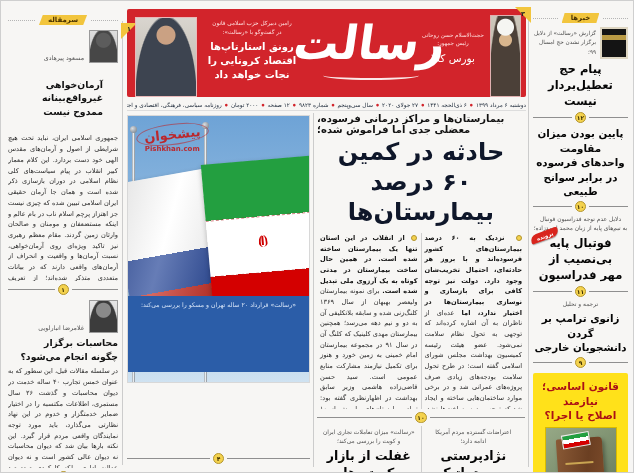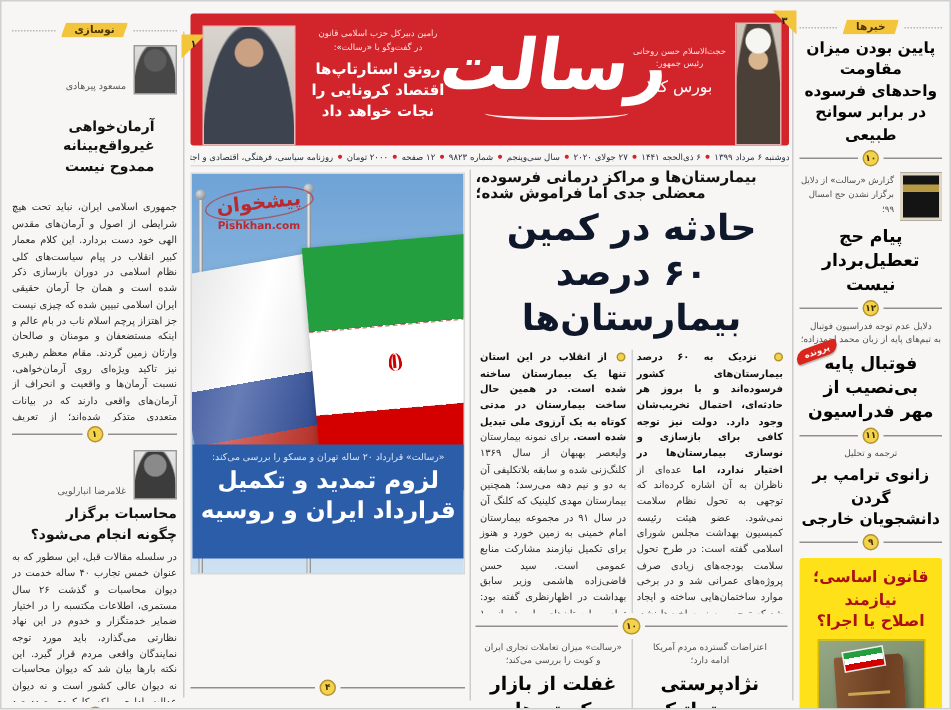--- a/index.html
+++ b/index.html
@@ -173,21 +173,21 @@
     <span class="dl-item">سال سی‌وپنجم</span>
     <span class="dl-item">شماره ۹۸۲۳</span>
     <span class="dl-item">۱۲ صفحه</span>
     <span class="dl-item">۲۰۰۰ تومان</span>
     <span class="dl-item">روزنامه سیاسی، فرهنگی، اقتصادی و اجتماعی صبح ایران</span>
 
   </div>
 
   <aside class="leftcol">
     <div class="tag-row">
-      <span class="ribbon">نوسازی</span>
+      <span class="ribbon">سرمقاله</span>
     </div>
 
     <article>
       <div class="author-row">
         <div class="author-photo"></div>
         <div class="author-name">مسعود پیرهادی</div>
       </div>
       <h3 class="ed-headline pre" style="margin:15px;">آرمان‌خواهی غیرواقع‌بینانه
 ممدوح نیست</h3>
       <div class="ed-body" style="height:148px;">جمهوری اسلامی ایران، نباید تحت هیچ شرایطی از اصول و آرمان‌های مقدس الهی خود دست بردارد. این کلام معمار کبیر انقلاب در پیام سیاست‌های کلی نظام اسلامی در دوران بازسازی ذکر شده است و همان جا آرمان حقیقی ایران اسلامی تبیین شده که چیزی نیست جز اهتزاز پرچم اسلام ناب در بام عالم و اینکه مستضعفان و مومنان و صالحان وارثان زمین گردند. مقام معظم رهبری نیز تاکید ویژه‌ای روی آرمان‌خواهی، نسبت آرمان‌ها و واقعیت و انحراف از آرمان‌های واقعی دارند که در بیانات متعددی متذکر شده‌اند؛ از تعریف آرمان‌خواهی گرفته تا حدود و ثغور آن و حتی نسبتش با واقع‌بینی و واقع‌گرایی. ضرورت داشتن آرمان در بیانات رهبر معظم انقلاب در حدی است که می‌فرمایند: بدون آرمان، نه می‌شود درست زندگی کرد و نه تلاش انسان، منضبط خواهد بود.</div>
@@ -217,22 +217,20 @@
       <div class="flag flag-ru"></div>
       <div class="flag flag-ir">
         <span class="emblem"></span>
       </div>
       <div class="watermark">
         <span class="wm-fa">پیشخوان</span>
         <div class="wm-en">Pishkhan.com</div>
       </div>
       <div class="overlay">
         <div class="k">«رسالت» قرارداد ۲۰ ساله تهران و مسکو را بررسی می‌کند:</div>
-        <div class="h pre">لزوم تمدید و تکمیل
-قرارداد ایران و روسیه</div>
       </div>
     </div>
     <div class="div-badge center-badge">
       <span class="badge">۴</span>
     </div>
   </section>
 
   <section class="main">
     <div class="main-kicker">بیمارستان‌ها و مراکز درمانی فرسوده، معضلی جدی اما فراموش شده؛</div>
     <h1 class="main-headline pre">حادثه در کمین
@@ -272,38 +270,38 @@
       </div>
     </div>
   </section>
 
   <aside class="strip">
     <div class="tag-row">
       <span class="ribbon">خبرها</span>
     </div>
 
     <div>
-      <div class="headline small pre">پایین بودن میزان مقاومت
-واحدهای فرسوده
-در برابر سوانح طبیعی</div>
-      <div class="div-badge">
-        <span class="badge">۱۰</span>
-      </div>
-    </div>
-
-    <div>
       <div class="news1-row">
         <div class="kaaba"></div>
         <div class="n1k pre">گزارش «رسالت» از دلایل
 برگزار نشدن حج امسال ۹۹؛</div>
       </div>
       <div class="headline pre">پیام حج
 تعطیل‌بردار نیست</div>
       <div class="div-badge">
         <span class="badge">۱۲</span>
+      </div>
+    </div>
+
+    <div>
+      <div class="headline small pre">پایین بودن میزان مقاومت
+واحدهای فرسوده
+در برابر سوانح طبیعی</div>
+      <div class="div-badge">
+        <span class="badge">۱۰</span>
       </div>
     </div>
 
     <div class="rel">
       <div class="kicker-s pre">دلایل عدم توجه فدراسیون فوتبال
 به تیم‌های پایه از زبان محمد احمدزاده؛</div>
       <span class="ribbon-red">پرونده</span>
       <div class="headline pre">فوتبال پایه
 بی‌نصیب از
 مهر فدراسیون</div>

